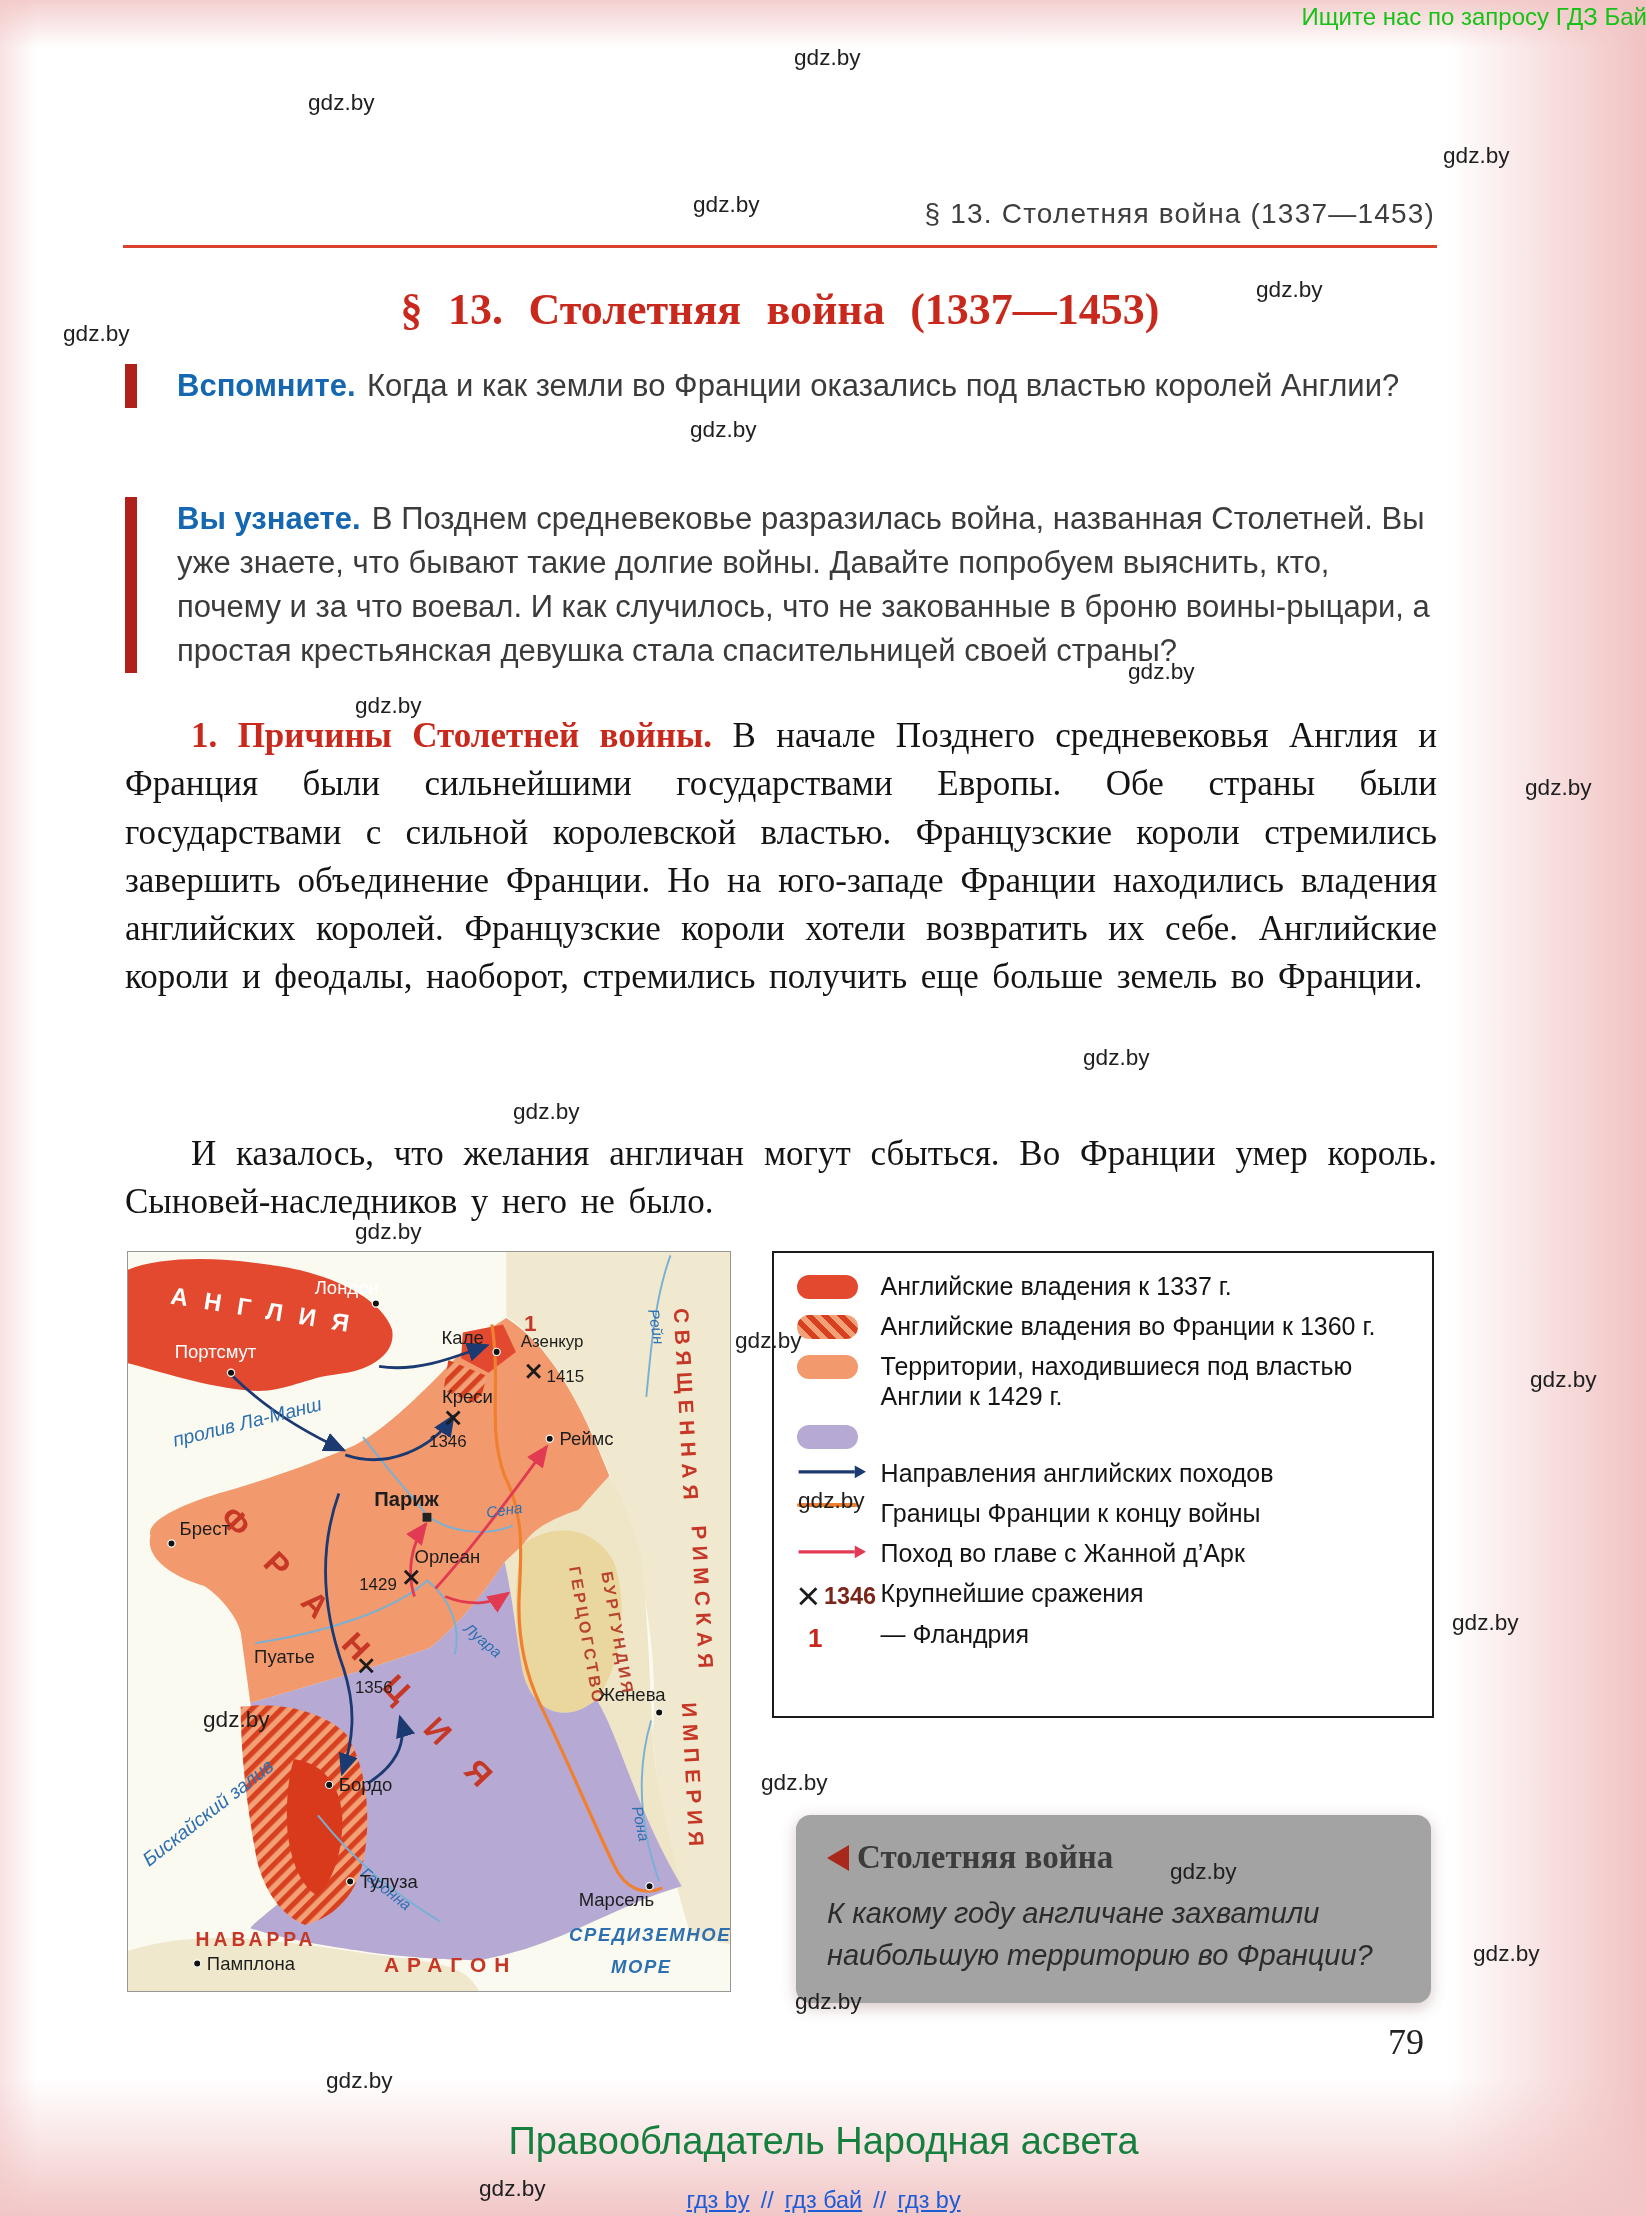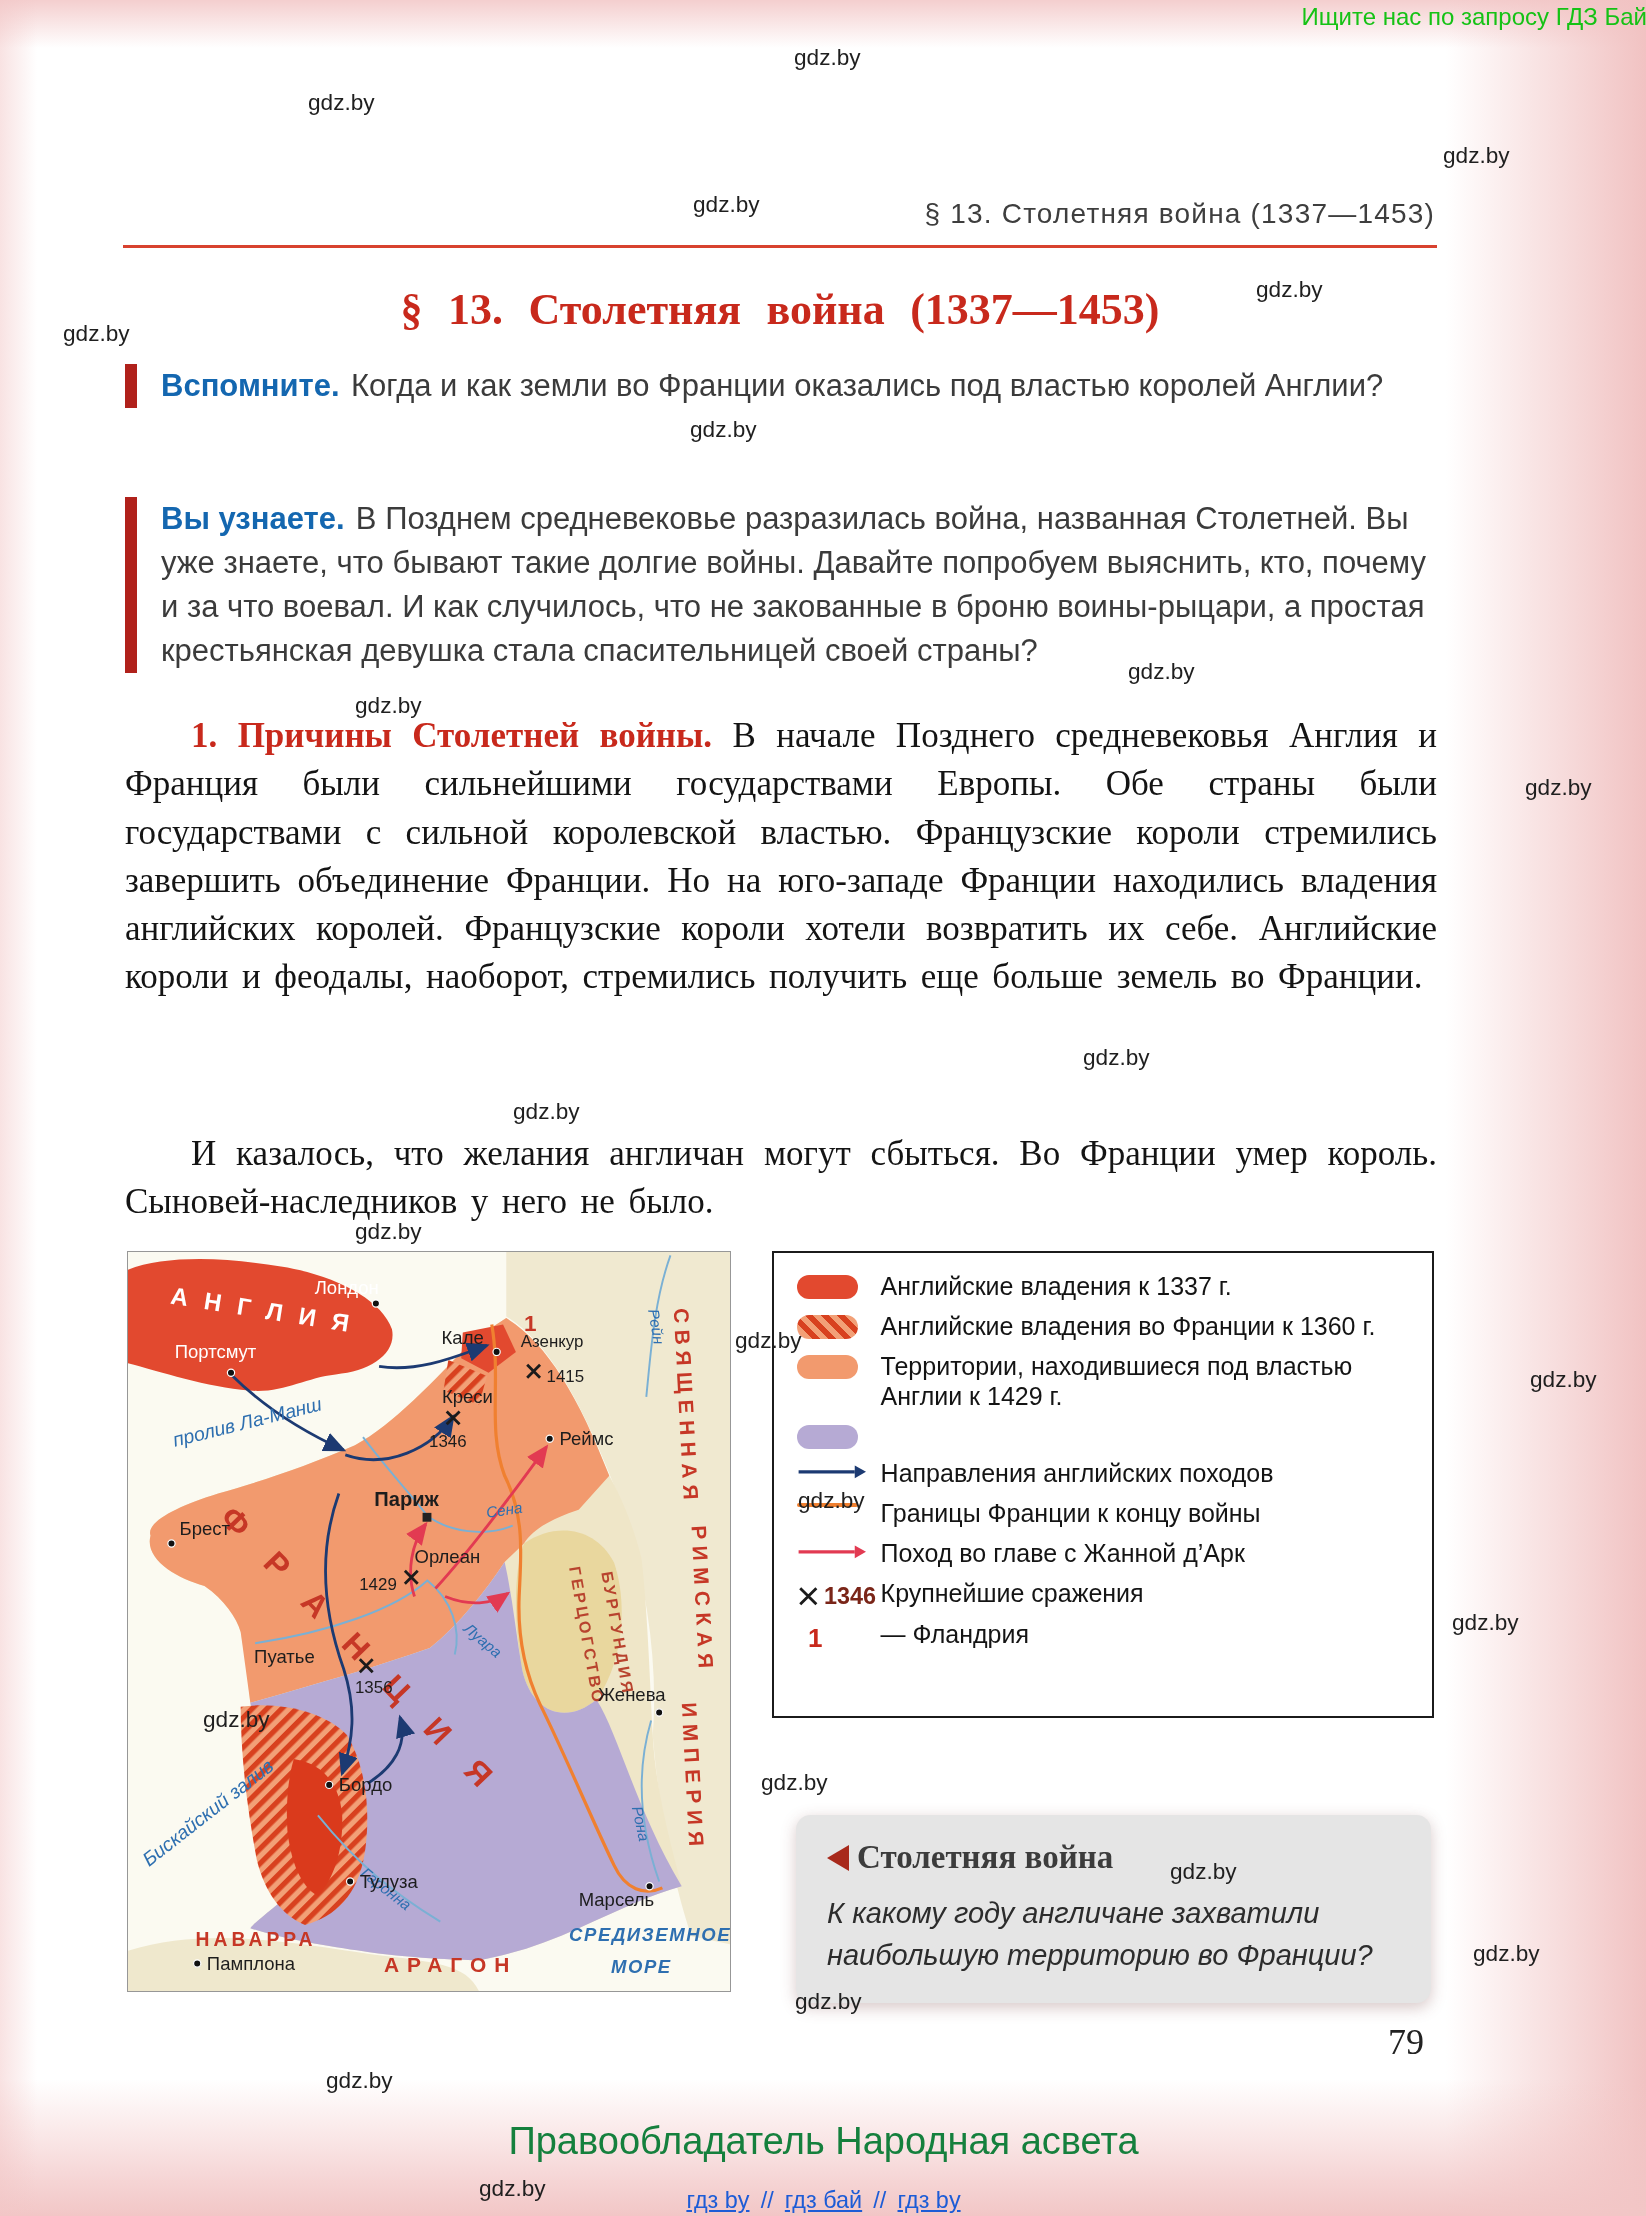--- a/index.html
+++ b/index.html
@@ -11,21 +11,21 @@
   .edge-top{left:0;right:0;top:0;height:48px;background:linear-gradient(to top,rgba(246,205,205,0),rgba(242,198,198,.85));}
   .edge-left{left:0;top:0;bottom:0;width:37px;background:linear-gradient(to left,rgba(246,205,205,0),rgba(242,198,198,.5));}
 
   .banner{position:absolute;top:3.2px;left:0;width:100%;text-align:right;font-family:"Liberation Sans",sans-serif;font-size:24px;color:#15c215;z-index:4;}
   .wm{position:absolute;font-family:"Liberation Sans",sans-serif;font-size:22.6px;color:#1f1f1f;z-index:4;}
 
   .running-header{position:absolute;top:198px;left:125px;width:1310px;text-align:right;font-family:"Liberation Sans",sans-serif;font-size:28px;color:#3e3e3e;letter-spacing:1.2px;z-index:2;}
   .header-rule{position:absolute;top:245px;left:123px;width:1314px;height:3.2px;background:#d8422f;z-index:2;}
   .title{position:absolute;top:284px;left:125px;width:1310px;text-align:center;font-size:44px;font-weight:bold;color:#c8291c;word-spacing:14.5px;z-index:2;}
 
-  .callout{position:absolute;left:125px;width:1311px;padding-left:24px;border-left:12px solid #b0211b;
+  .callout{position:absolute;left:125px;width:1311px;padding-left:40px;border-left:12px solid #b0211b;
     font-family:"Liberation Sans",sans-serif;font-size:31px;line-height:1.42;color:#3b3b3b;z-index:2;}
   .callout .lead{font-weight:bold;color:#1467b0;margin-right:11.3px;}
   #remember{top:364px;}
   #learn{top:497px;}
 
   .body-p{position:absolute;left:125px;width:1312px;font-size:35px;line-height:1.38;color:#141414;
     text-align:justify;text-indent:66px;word-spacing:4.8px;z-index:2;}
   #para1{top:712px;}
   #para2{top:1130px;}
   .p-head{font-weight:bold;color:#c8291c;}
@@ -40,21 +40,21 @@
   .legend-label{font-size:25px;color:#141414;line-height:1.18;}
   .pill{width:61px;height:24px;border-radius:12px;display:inline-block;}
   .pill-red{background:#e2492f;}
   .pill-hatch{background:repeating-linear-gradient(45deg,#d8411f 0 5.6px,#f2a077 5.6px 11.3px);}
   .pill-salmon{background:#f29a6e;}
   .pill-purple{background:#b6aad4;}
   .line-orange{width:61px;height:4.8px;background:#f08030;border-radius:2.4px;display:inline-block;}
   .battle-year{font-size:23.4px;font-weight:bold;color:#7a2518;margin-left:4.8px;}
   .fl-num{font-size:26px;font-weight:bold;color:#c8291c;margin-left:11.3px;}
 
-  .qbox{position:absolute;left:796px;top:1815px;width:635px;background:#e5e5e5;border-radius:14.5px;
+  .qbox{position:absolute;left:796px;top:1815px;width:635px;background:#a3a3a3;border-radius:14.5px;
     box-shadow:0 4.8px 14.5px rgba(120,60,60,.28);padding:24px 31px 27px 31px;z-index:2;}
   .qbox-head{display:flex;align-items:center;font-size:33px;font-weight:bold;color:#3c3c3c;font-family:"Liberation Serif",serif;}
   .tri{display:inline-block;width:0;height:0;border-top:13.7px solid transparent;border-bottom:13.7px solid transparent;
     border-right:22.6px solid #a8291b;margin-right:8px;}
   .qbox-q{margin-top:16px;font-family:"Liberation Sans",sans-serif;font-style:italic;font-size:29px;color:#2c2c2c;line-height:1.45;}
 
   .page-num{position:absolute;left:1388px;top:2021px;font-size:36px;color:#222;z-index:2;}
   .footer-copy{position:absolute;top:2120px;left:0;width:100%;text-align:center;font-family:"Liberation Sans",sans-serif;
     font-size:38px;color:#15803d;z-index:2;}
   .footer-links{position:absolute;top:2187px;left:0;width:100%;text-align:center;font-family:"Liberation Sans",sans-serif;

